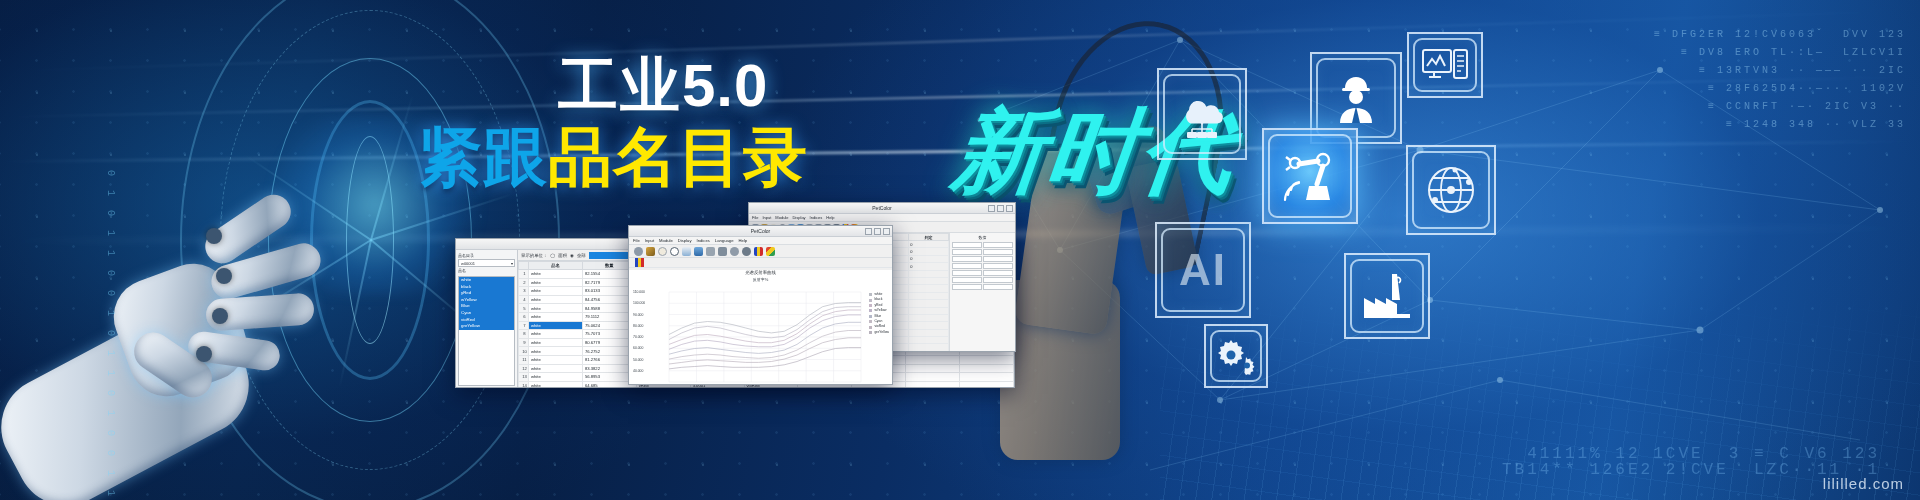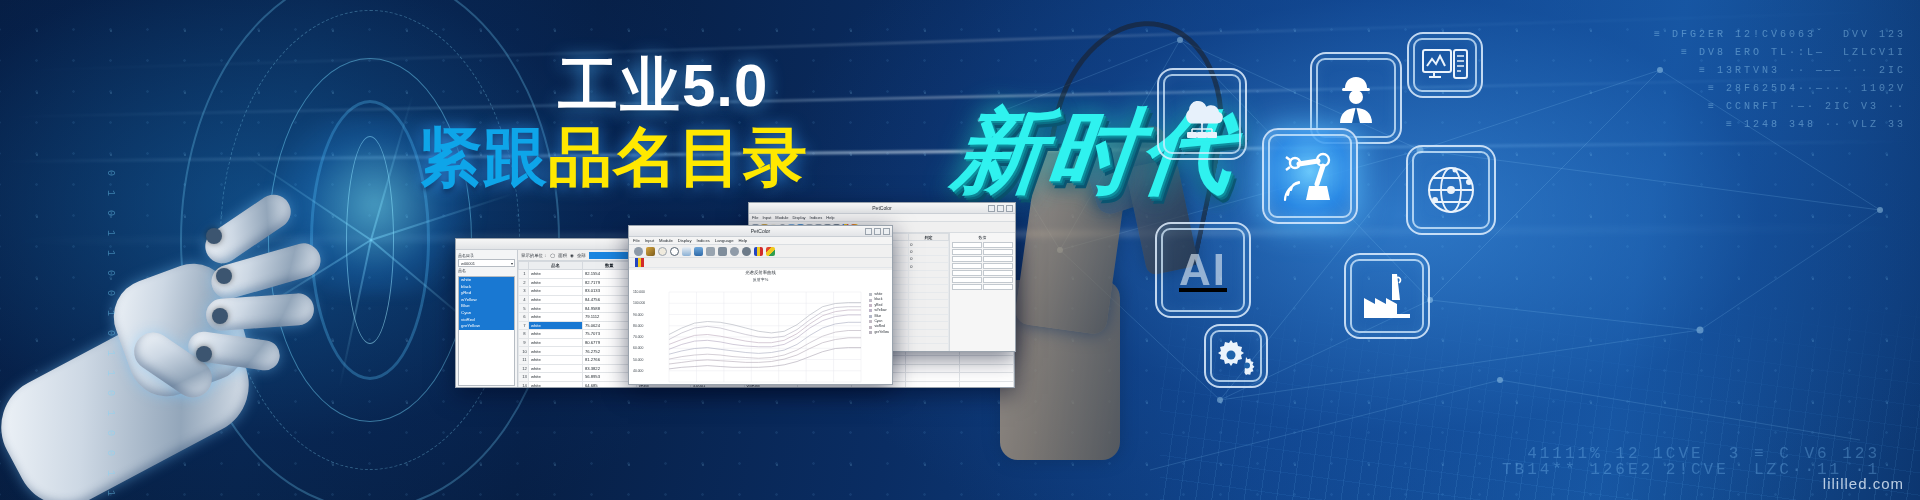--- a/index.html
+++ b/index.html
@@ -169,23 +169,23 @@
   #win-chart .sub { height:10px; background:#f0f0f0; border-bottom:1px solid #e2e6ea; display:flex; align-items:center; padding-left:6px; }
   #win-chart .plotwrap { position:relative; height:calc(100% - 31px); background:#ffffff; }
   #win-chart .plot-title { text-align:center; font-size:4.4px; color:#2b3138; margin-top:2px; }
   #win-chart .plot-sub { text-align:center; font-size:4px; color:#3c444c; margin-top:2px; }
   #win-chart .legend { position:absolute; right:3px; top:22px; }
   #win-chart .legend .le { display:flex; align-items:center; gap:2px; font-size:3.4px; color:#2b3138; line-height:5.4px; }
   #win-chart .legend .le i { width:3px; height:3px; display:block; }
   #win-chart .ytick { position:absolute; left:4px; font-size:3.4px; color:#3c444c; }
 
   
-  .badge { position:absolute; border:2px solid rgba(225,240,255,.85); border-radius:16px;
+  .badge { position:absolute; border:2px solid rgba(225,240,255,.85); border-radius:0;
     box-shadow:0 0 0 4px rgba(10,45,95,0), inset 0 0 18px rgba(120,200,255,.18);
-    display:flex; align-items:center; justify-content:center;text-decoration:underline; }
+    display:flex; align-items:center; justify-content:center; }
   .badge::before { content:""; position:absolute; inset:4px; border:2px solid rgba(215,238,255,.75); border-radius:9px; }
   .badge.lit { background:radial-gradient(circle at 50% 45%, rgba(110,205,255,.95) 0%, rgba(40,140,235,.85) 55%, rgba(18,95,190,.75) 100%);
     box-shadow:0 0 32px rgba(90,190,255,.85), inset 0 0 22px rgba(180,235,255,.5); }
   .badge svg { position:relative; z-index:2; }
   .badge .ai-text { position:relative; z-index:2; font-size:44px; font-weight:bold; color:rgba(225,235,245,.62);
     letter-spacing:2px; }
 
   .watermark { position:absolute; right:16px; bottom:8px; font-size:15px; letter-spacing:1px;
     color:rgba(235,245,255,.78); font-family:"Liberation Sans", sans-serif;margin-top:19px; }
 </style>

